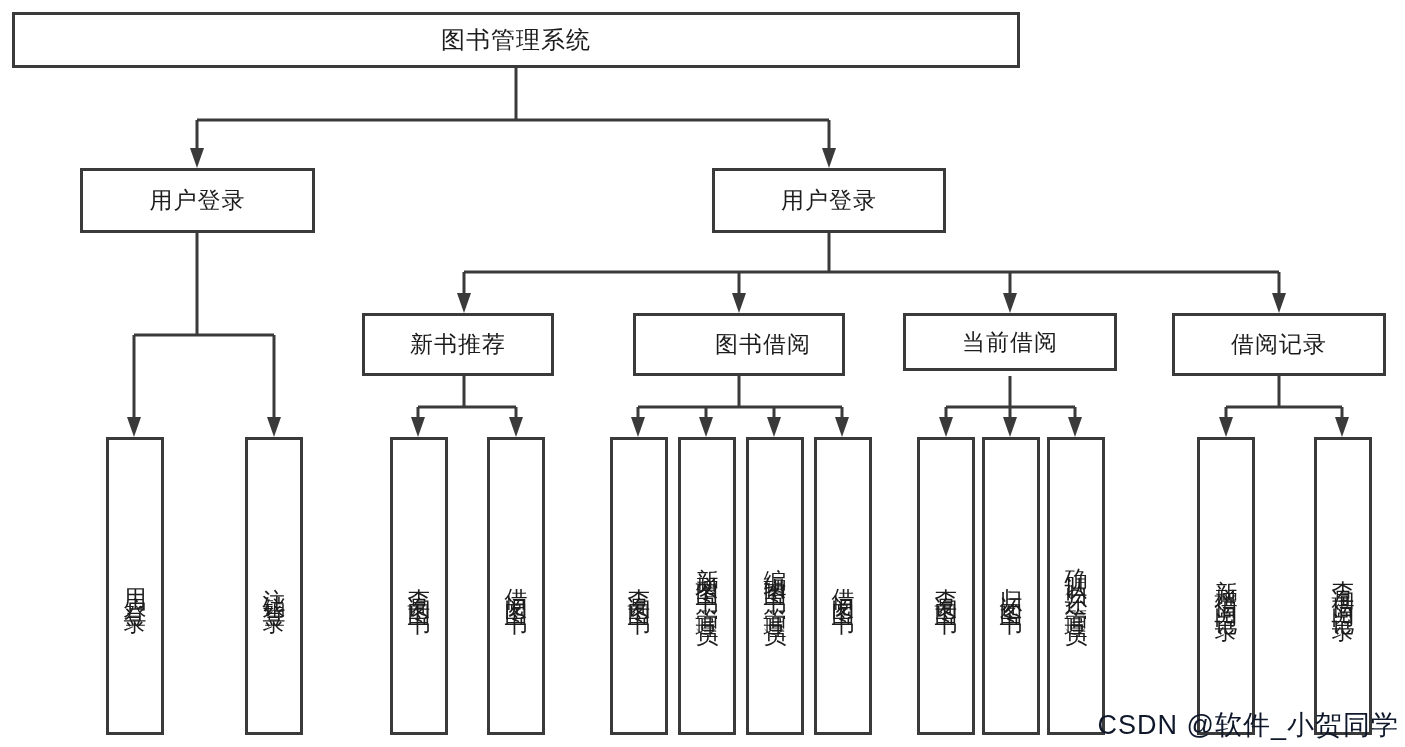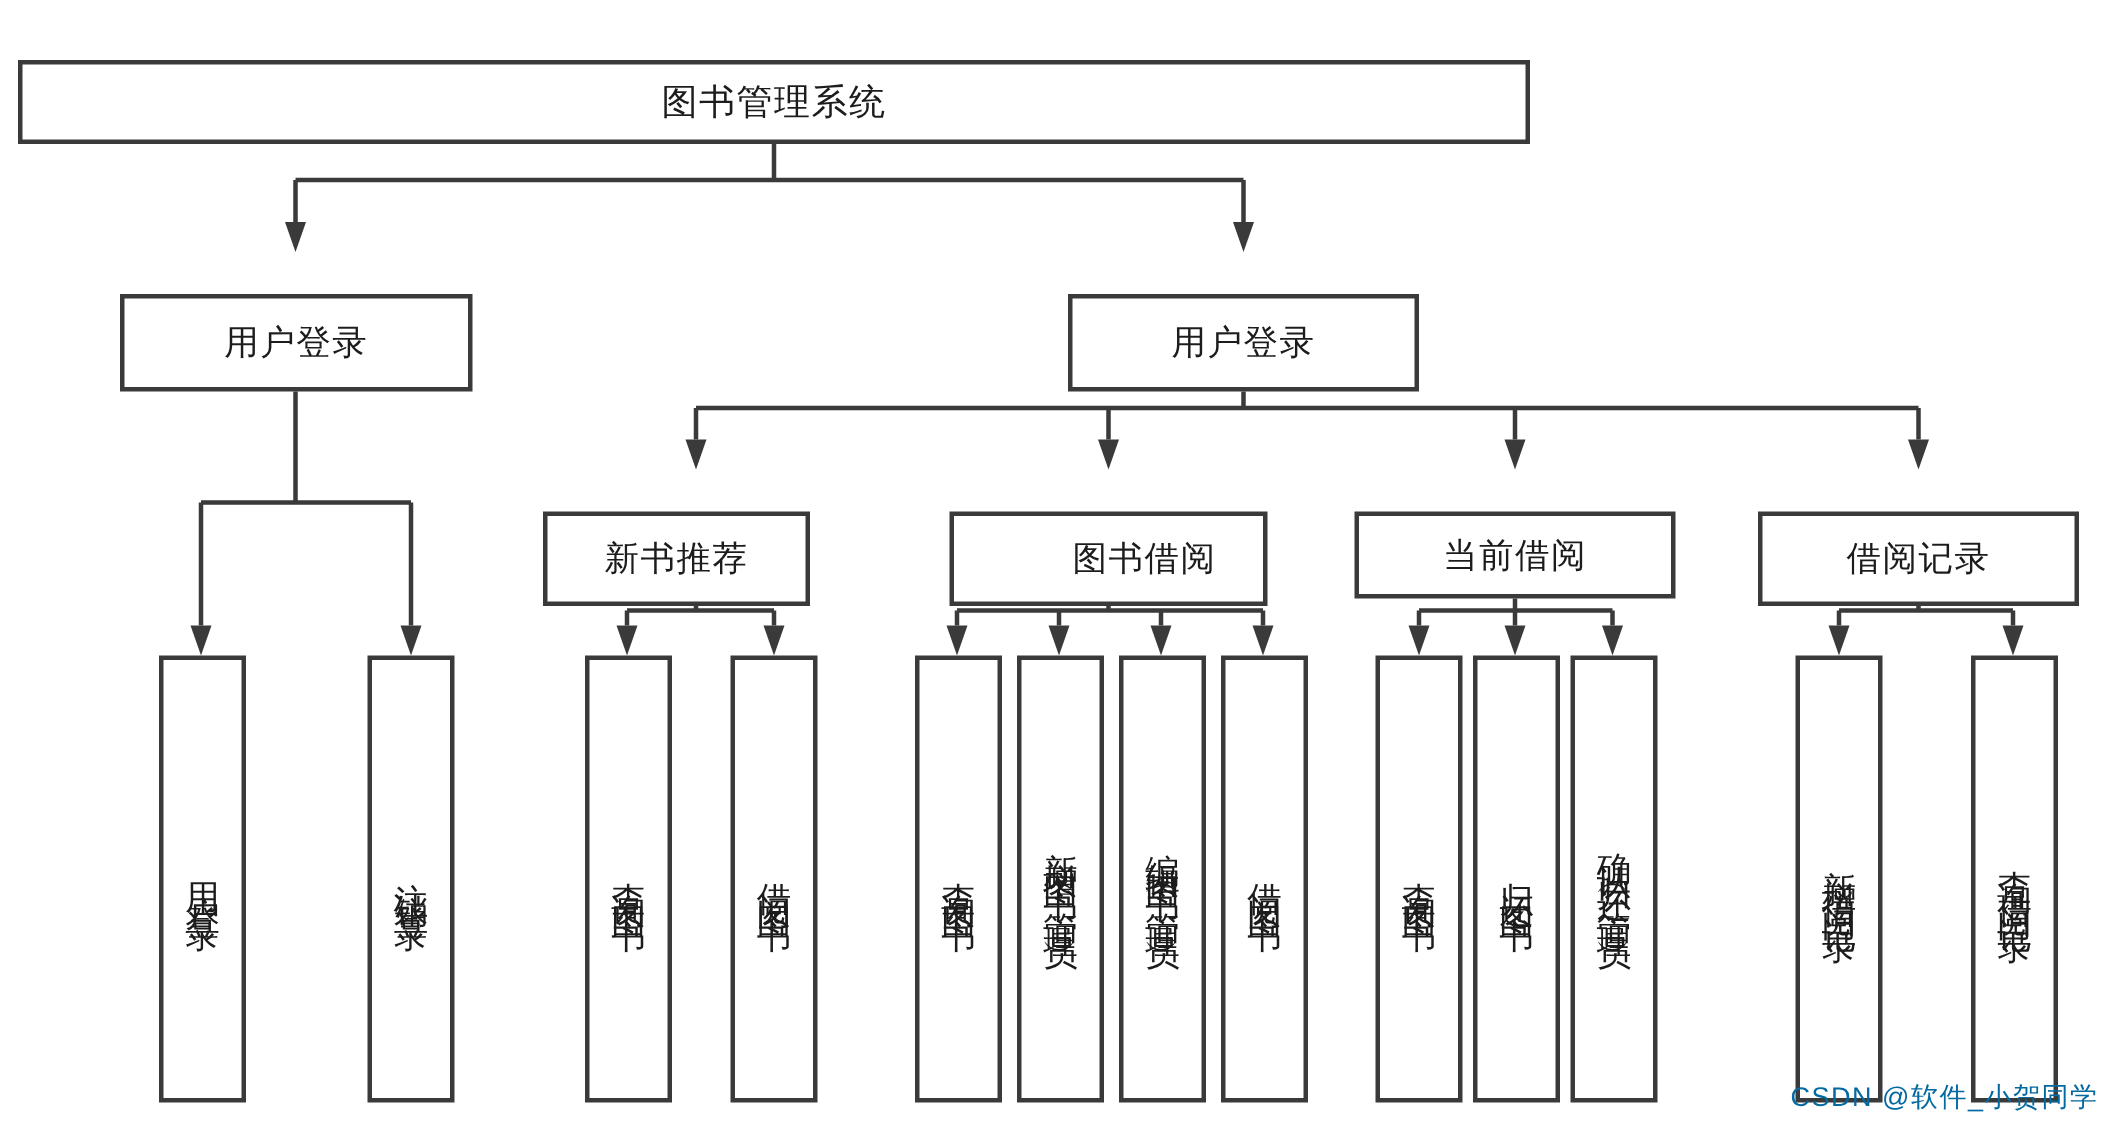--- a/index.html
+++ b/index.html
@@ -20,21 +20,21 @@
   .node {
     position: absolute;
     border: 3px solid #3a3a3a;
     background: #ffffff;
     box-sizing: border-box;
     display: flex;
     align-items: center;
     justify-content: center;
     text-align: center;
   }
-  .node.h { font-size: 23px; letter-spacing: 1px; margin-top: 28px; }
+  .node.h { font-size: 23px; letter-spacing: 1px; }
   .node.root { font-size: 24px; }
   .leaf {
     position: absolute;
     border: 3px solid #3a3a3a;
     background: #ffffff;
     box-sizing: border-box;
     width: 58px;
     top: 437px;
     height: 298px;
     display: flex;
@@ -47,21 +47,21 @@
     text-orientation: mixed;
     font-size: 23px;
     letter-spacing: 8px;
     line-height: 1;
     white-space: nowrap;
   }
   
   .root          { left: 12px;   top: 12px;  width: 1008px; height: 56px; }
   .n-userlogin   { left: 80px;   top: 168px; width: 235px;  height: 65px; }
   .n-bookmgmt    { left: 712px;  top: 168px; width: 234px;  height: 65px; }
-  .n-newbook     { left: 362px;  top: 313px; width: 178px;  height: 63px; }
+  .n-newbook     { left: 362px;  top: 313px; width: 192px;  height: 63px; }
   .n-borrow      { left: 633px;  top: 313px; width: 212px;  height: 63px; padding-left: 48px; }
   .n-current     { left: 903px;  top: 313px; width: 214px;  height: 58px; }
   .n-records     { left: 1172px; top: 313px; width: 214px;  height: 63px; }
 
   .l-user-login      { left: 106px;  }
   .l-logout          { left: 245px;  }
   .l-query1          { left: 390px;  }
   .l-borrow1         { left: 487px;  }
   .l-query2          { left: 610px;  }
   .l-addbook         { left: 678px;  }
@@ -70,22 +70,22 @@
   .l-query3          { left: 917px;  }
   .l-return          { left: 982px;  }
   .l-confirm         { left: 1047px; }
   .l-addrecord       { left: 1197px; }
   .l-queryrecord     { left: 1314px; }
 
   .watermark {
     position: absolute;
     right: 6px;
     bottom: 4px;
-    font-size: 18px;
-    color: #0369a1;
+    font-size: 27px;
+    color: #0f172a;
     letter-spacing: 1px;
     pointer-events: none;
   }
 </style>
 </head>
 <body>
 
 <div class="canvas">
 
   <svg class="wires" viewBox="0 0 1405 747" xmlns="http://www.w3.org/2000/svg">

